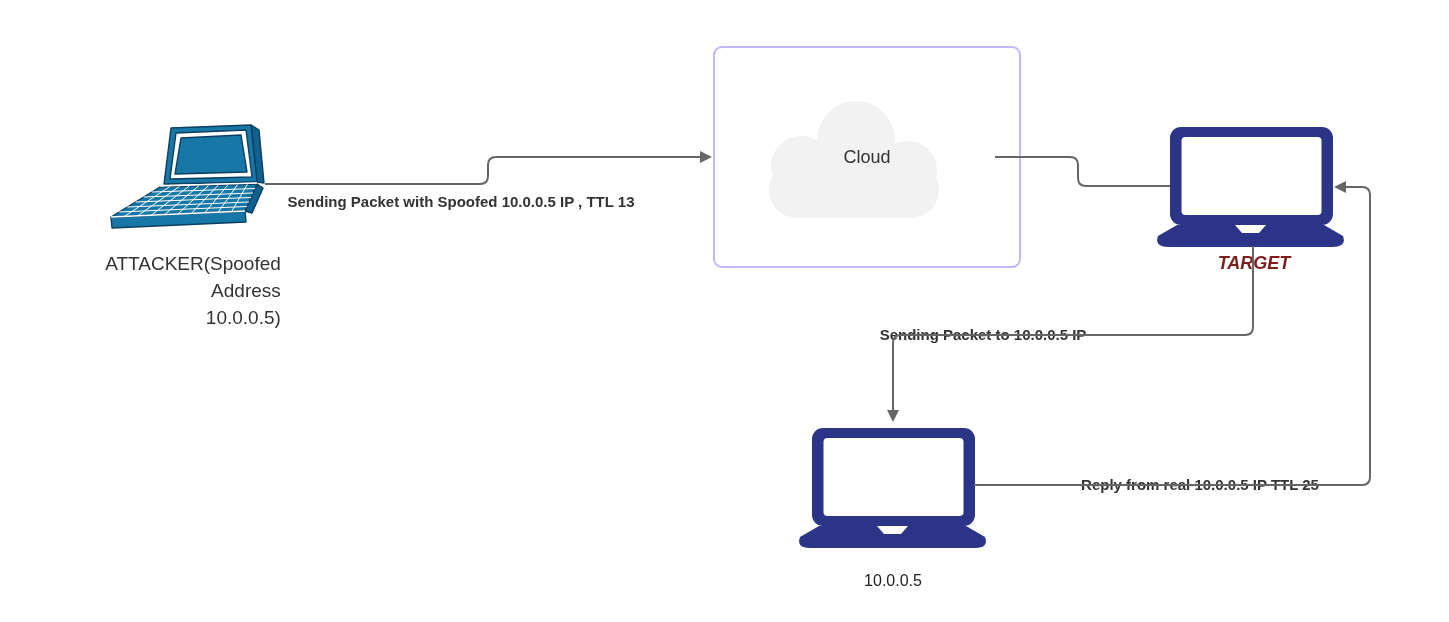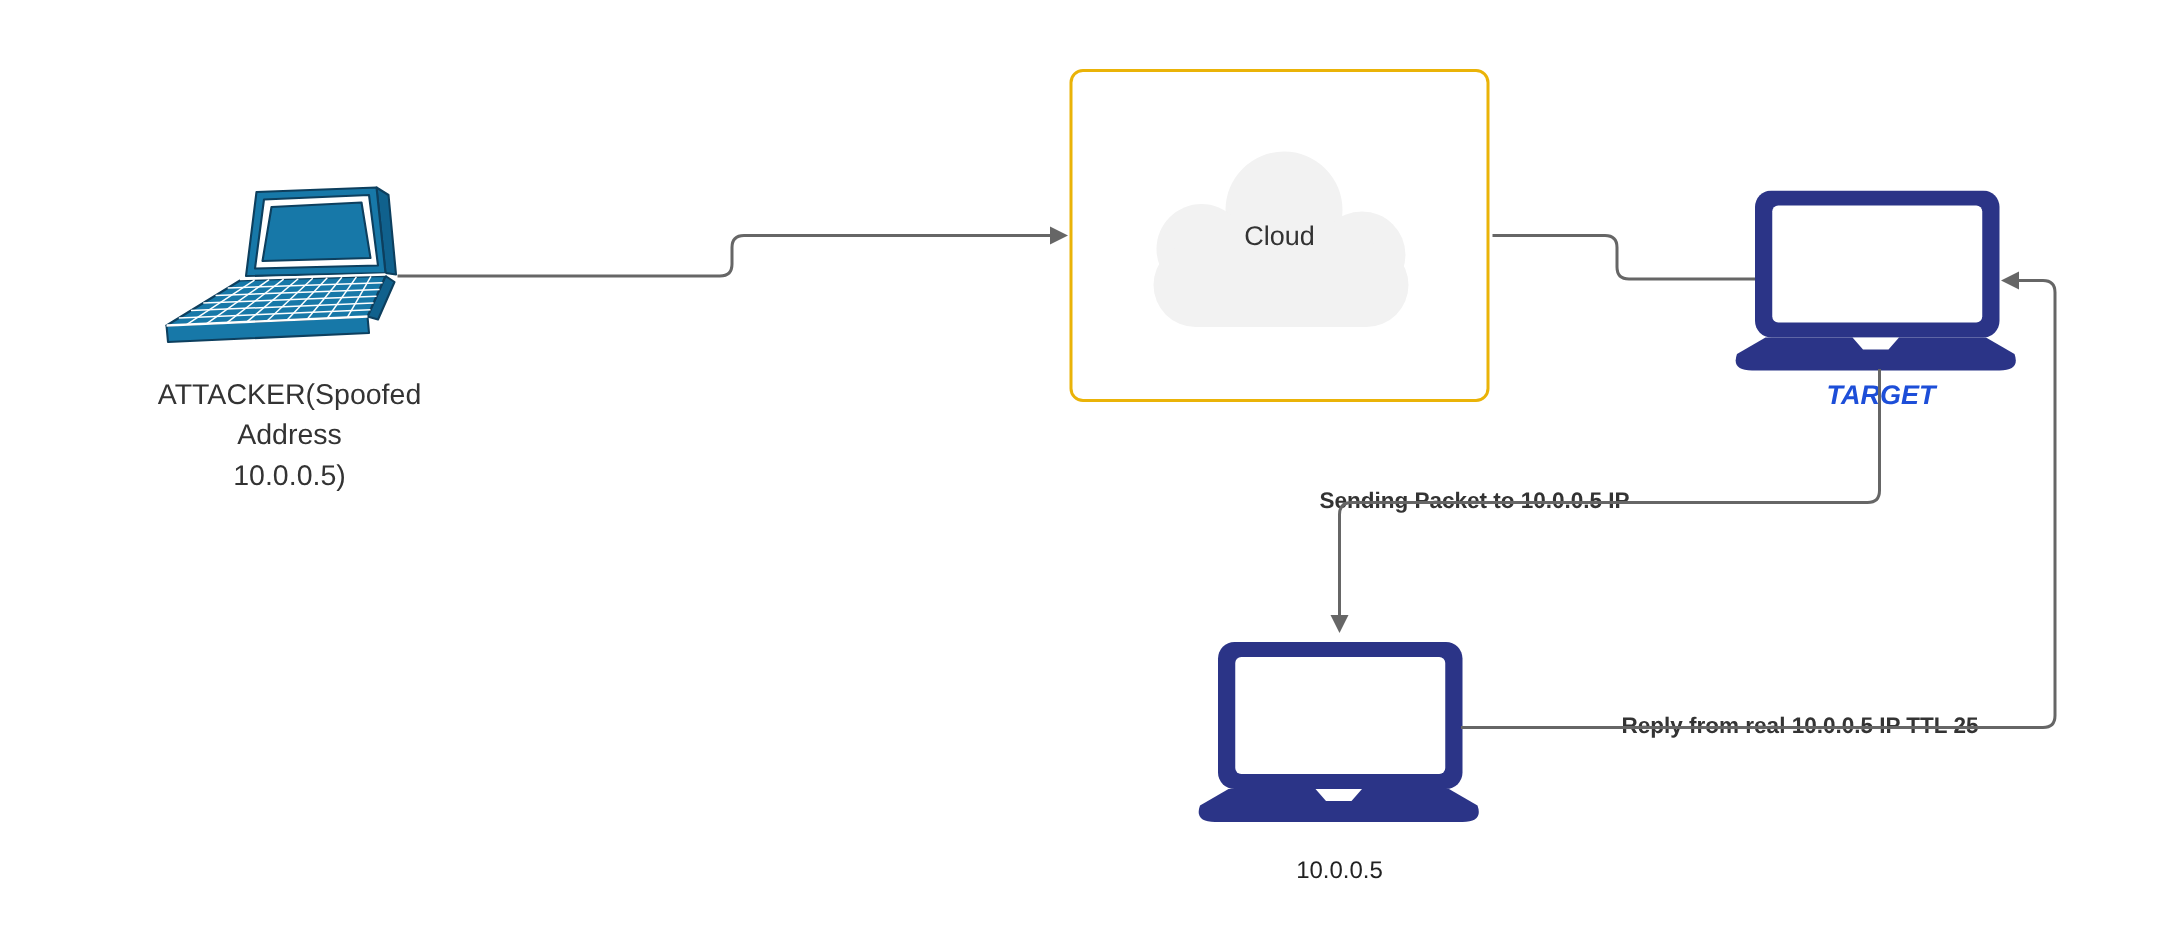--- a/index.html
+++ b/index.html
@@ -7,52 +7,52 @@
     position: relative;
     width: 1449px;
     height: 622px;
     background: #ffffff;
     font-family: "Liberation Sans", sans-serif;
     overflow: hidden;
   }
   .node-label {
     position: absolute;
     color: #333333;
-    text-align: center;
+    text-align: right;
     z-index: 1;
   }
   .attacker-label {
     left: 193px; top: 250px;
     transform: translateX(-50%);
     font-size: 19px;
     line-height: 27px;
     white-space: pre-line;
   }
   .target-label {
     left: 1254px; top: 253px;
     transform: translateX(-50%);
     font-size: 18px;
     font-weight: bold;
     font-style: italic;
-    color: #1d4ed8;
+    color: #7f1d1d;
     white-space: nowrap;
   }
   .host-label {
     left: 893px; top: 572px;
     transform: translateX(-50%);
     font-size: 16px;
     color: #222222;
     white-space: nowrap;
   }
   .cloud-box {
     position: absolute;
     left: 713px; top: 46px;
-    width: 280px; height: 222px;
+    width: 308px; height: 222px;
     background: #ffffff;
-    border: 2px solid #eab308;
+    border: 2px solid #c4b5fd;
     border-radius: 9px;
     box-sizing: border-box;
     z-index: 0;
   }
   .cloud-svg { position: absolute; left: 38px; top: 52px; }
   .cloud-label {
     position: absolute;
     left: 0; top: 99px;
     width: 100%;
     text-align: center;
@@ -148,20 +148,21 @@
   <div class="icon-wrap host-icon">
     <svg width="193" height="121" viewBox="0 0 193 121">
       <rect x="16" y="0" width="163" height="98" rx="11" fill="#2b3487"></rect>
       <rect x="27.5" y="10" width="140" height="78" rx="4" fill="#ffffff"></rect>
       <path d="M23,98 H170 L189,109 Q193,120 179,120 H14 Q0,120 4,109 Z" fill="#2b3487"></path>
       <path d="M81,98 H112 L105,106 H88 Z" fill="#ffffff"></path>
     </svg>
   </div>
   <div class="node-label host-label">10.0.0.5</div>
 
+  <div class="edge-label edge-label-1">Sending Packet with Spoofed 10.0.0.5 IP , TTL 13</div>
   <div class="edge-label edge-label-3">Sending Packet to 10.0.0.5 IP</div>
   <div class="edge-label edge-label-4">Reply from real 10.0.0.5 IP TTL 25</div>
 
   <svg class="connector-layer" viewBox="0 0 1449 622">
     <g stroke="#666666" stroke-width="2" fill="none" stroke-linejoin="round">
       <g>
         <path d="M265,184 H480 Q488,184 488,176 V165 Q488,157 496,157 H700"></path>
         <polygon points="700,151 700,163 712,157" fill="#666666" stroke="none"></polygon>
       </g>
       <g>

